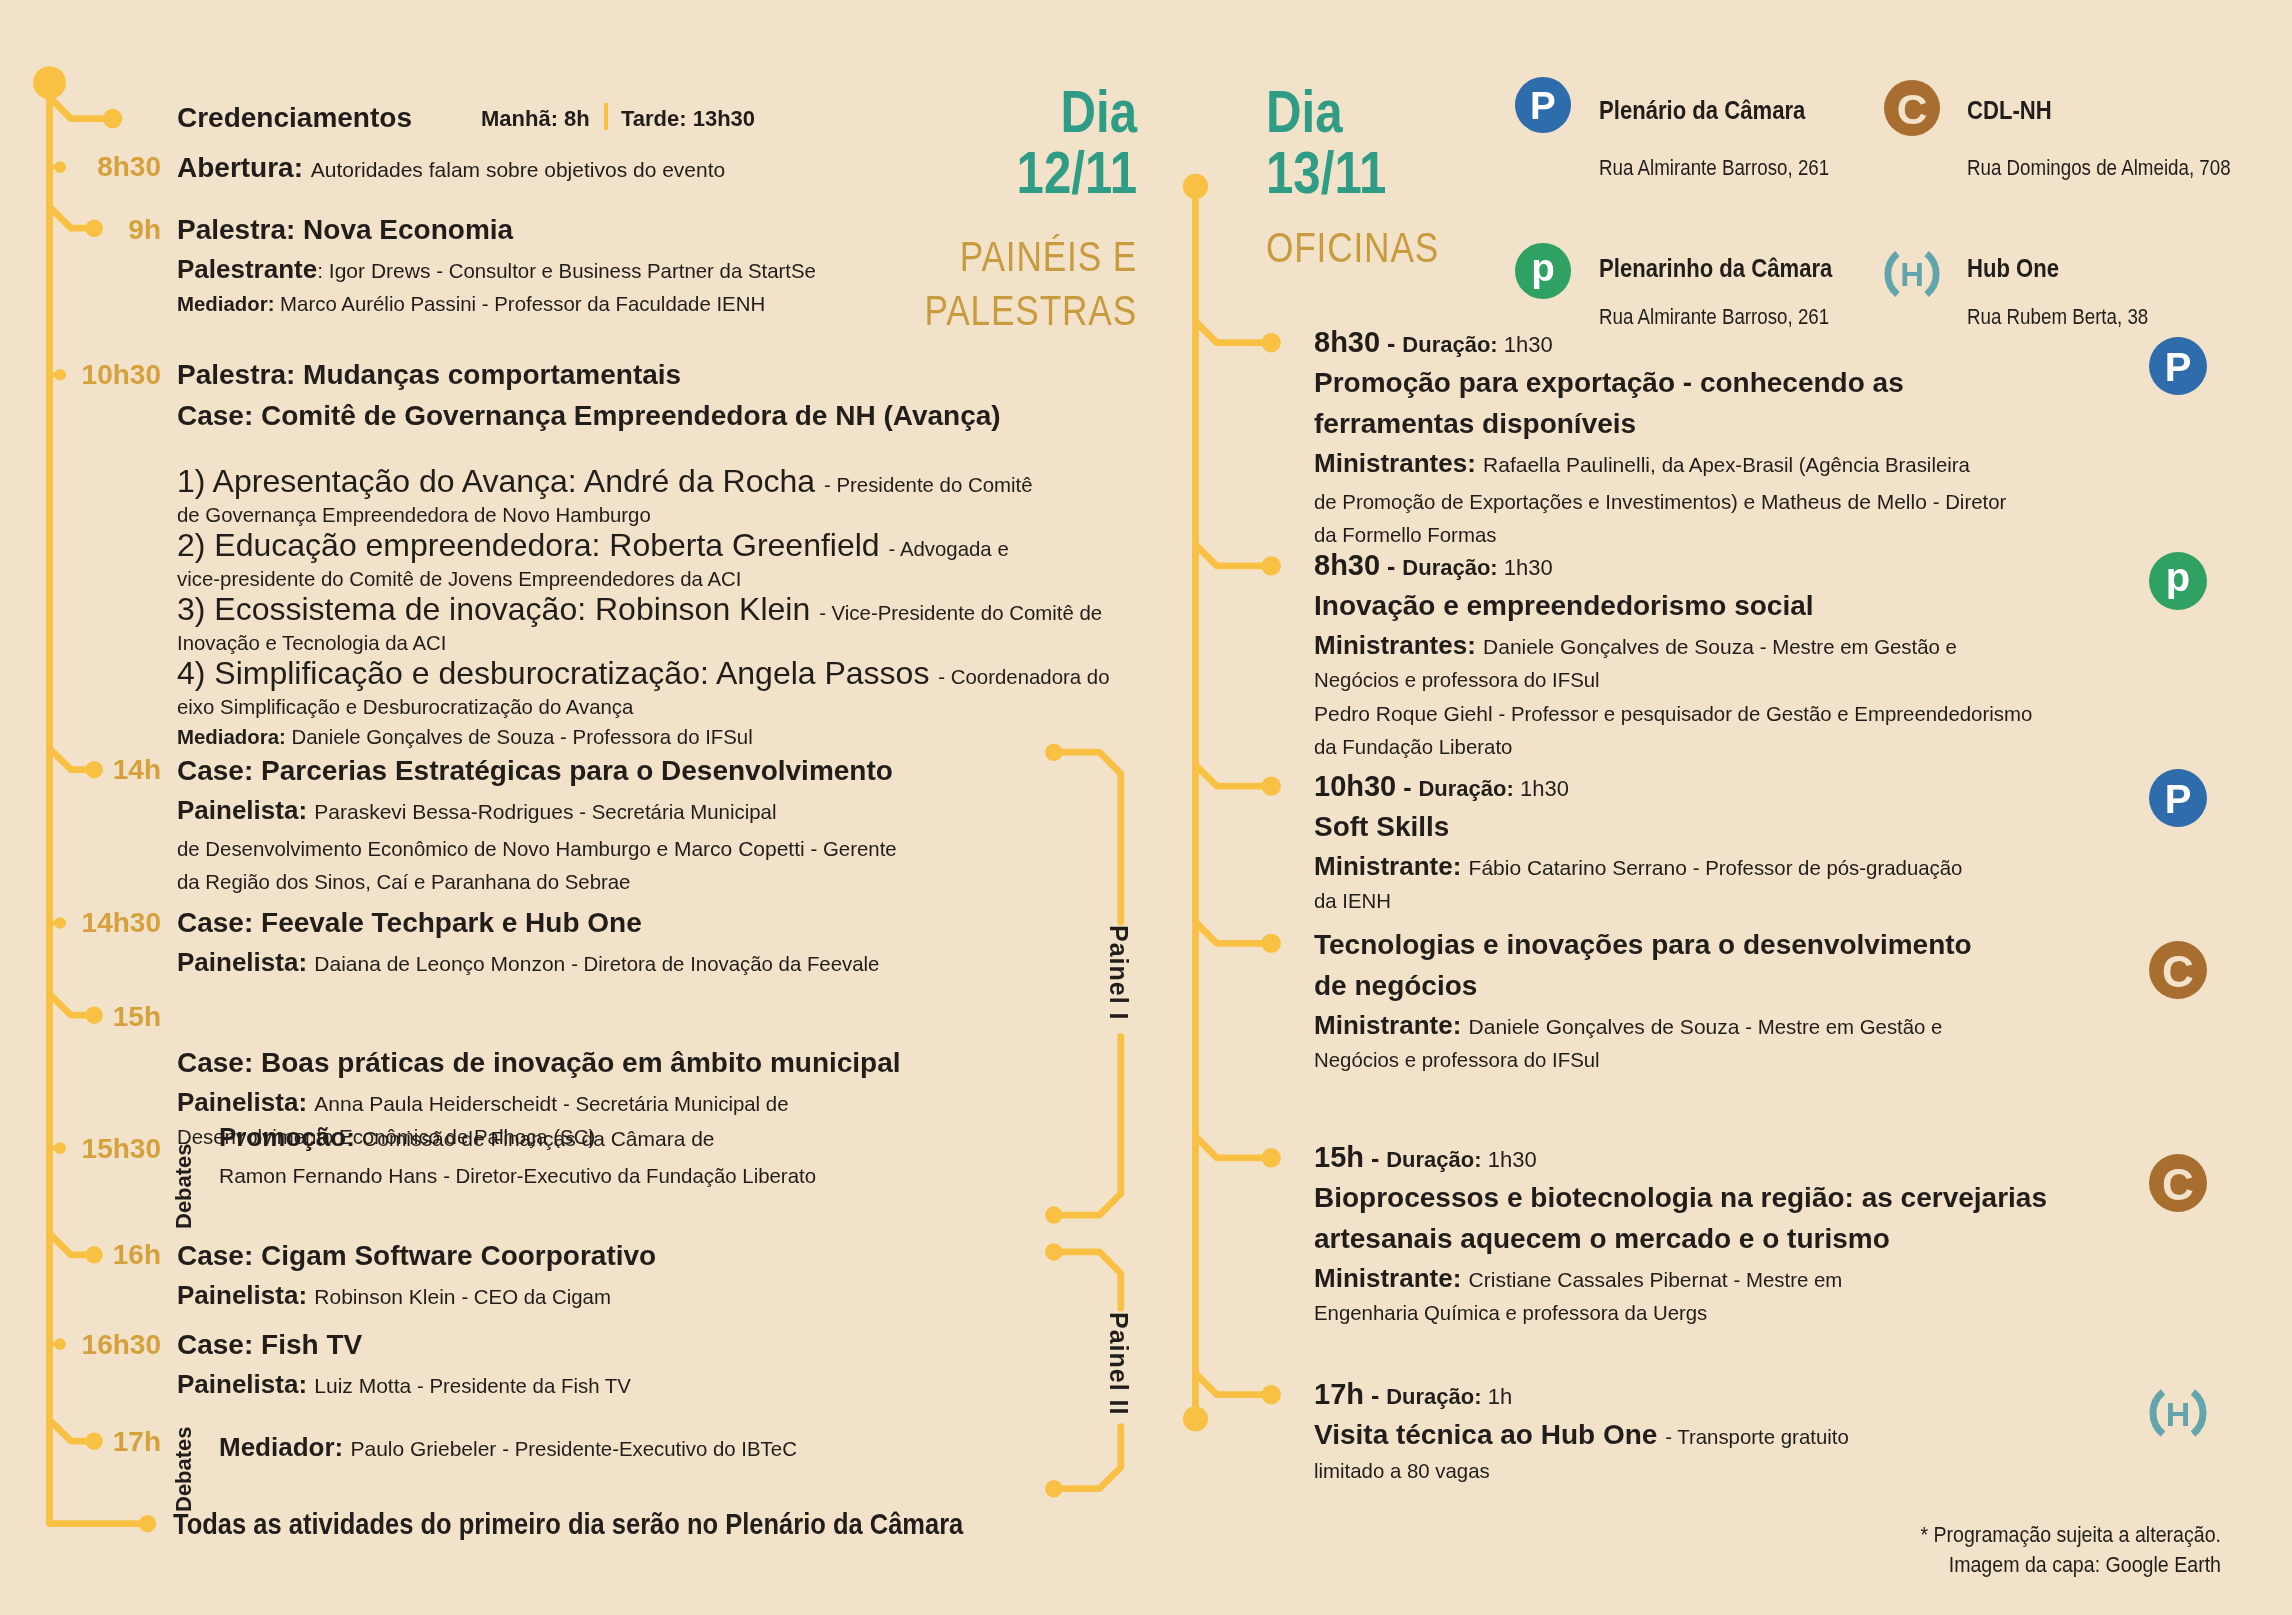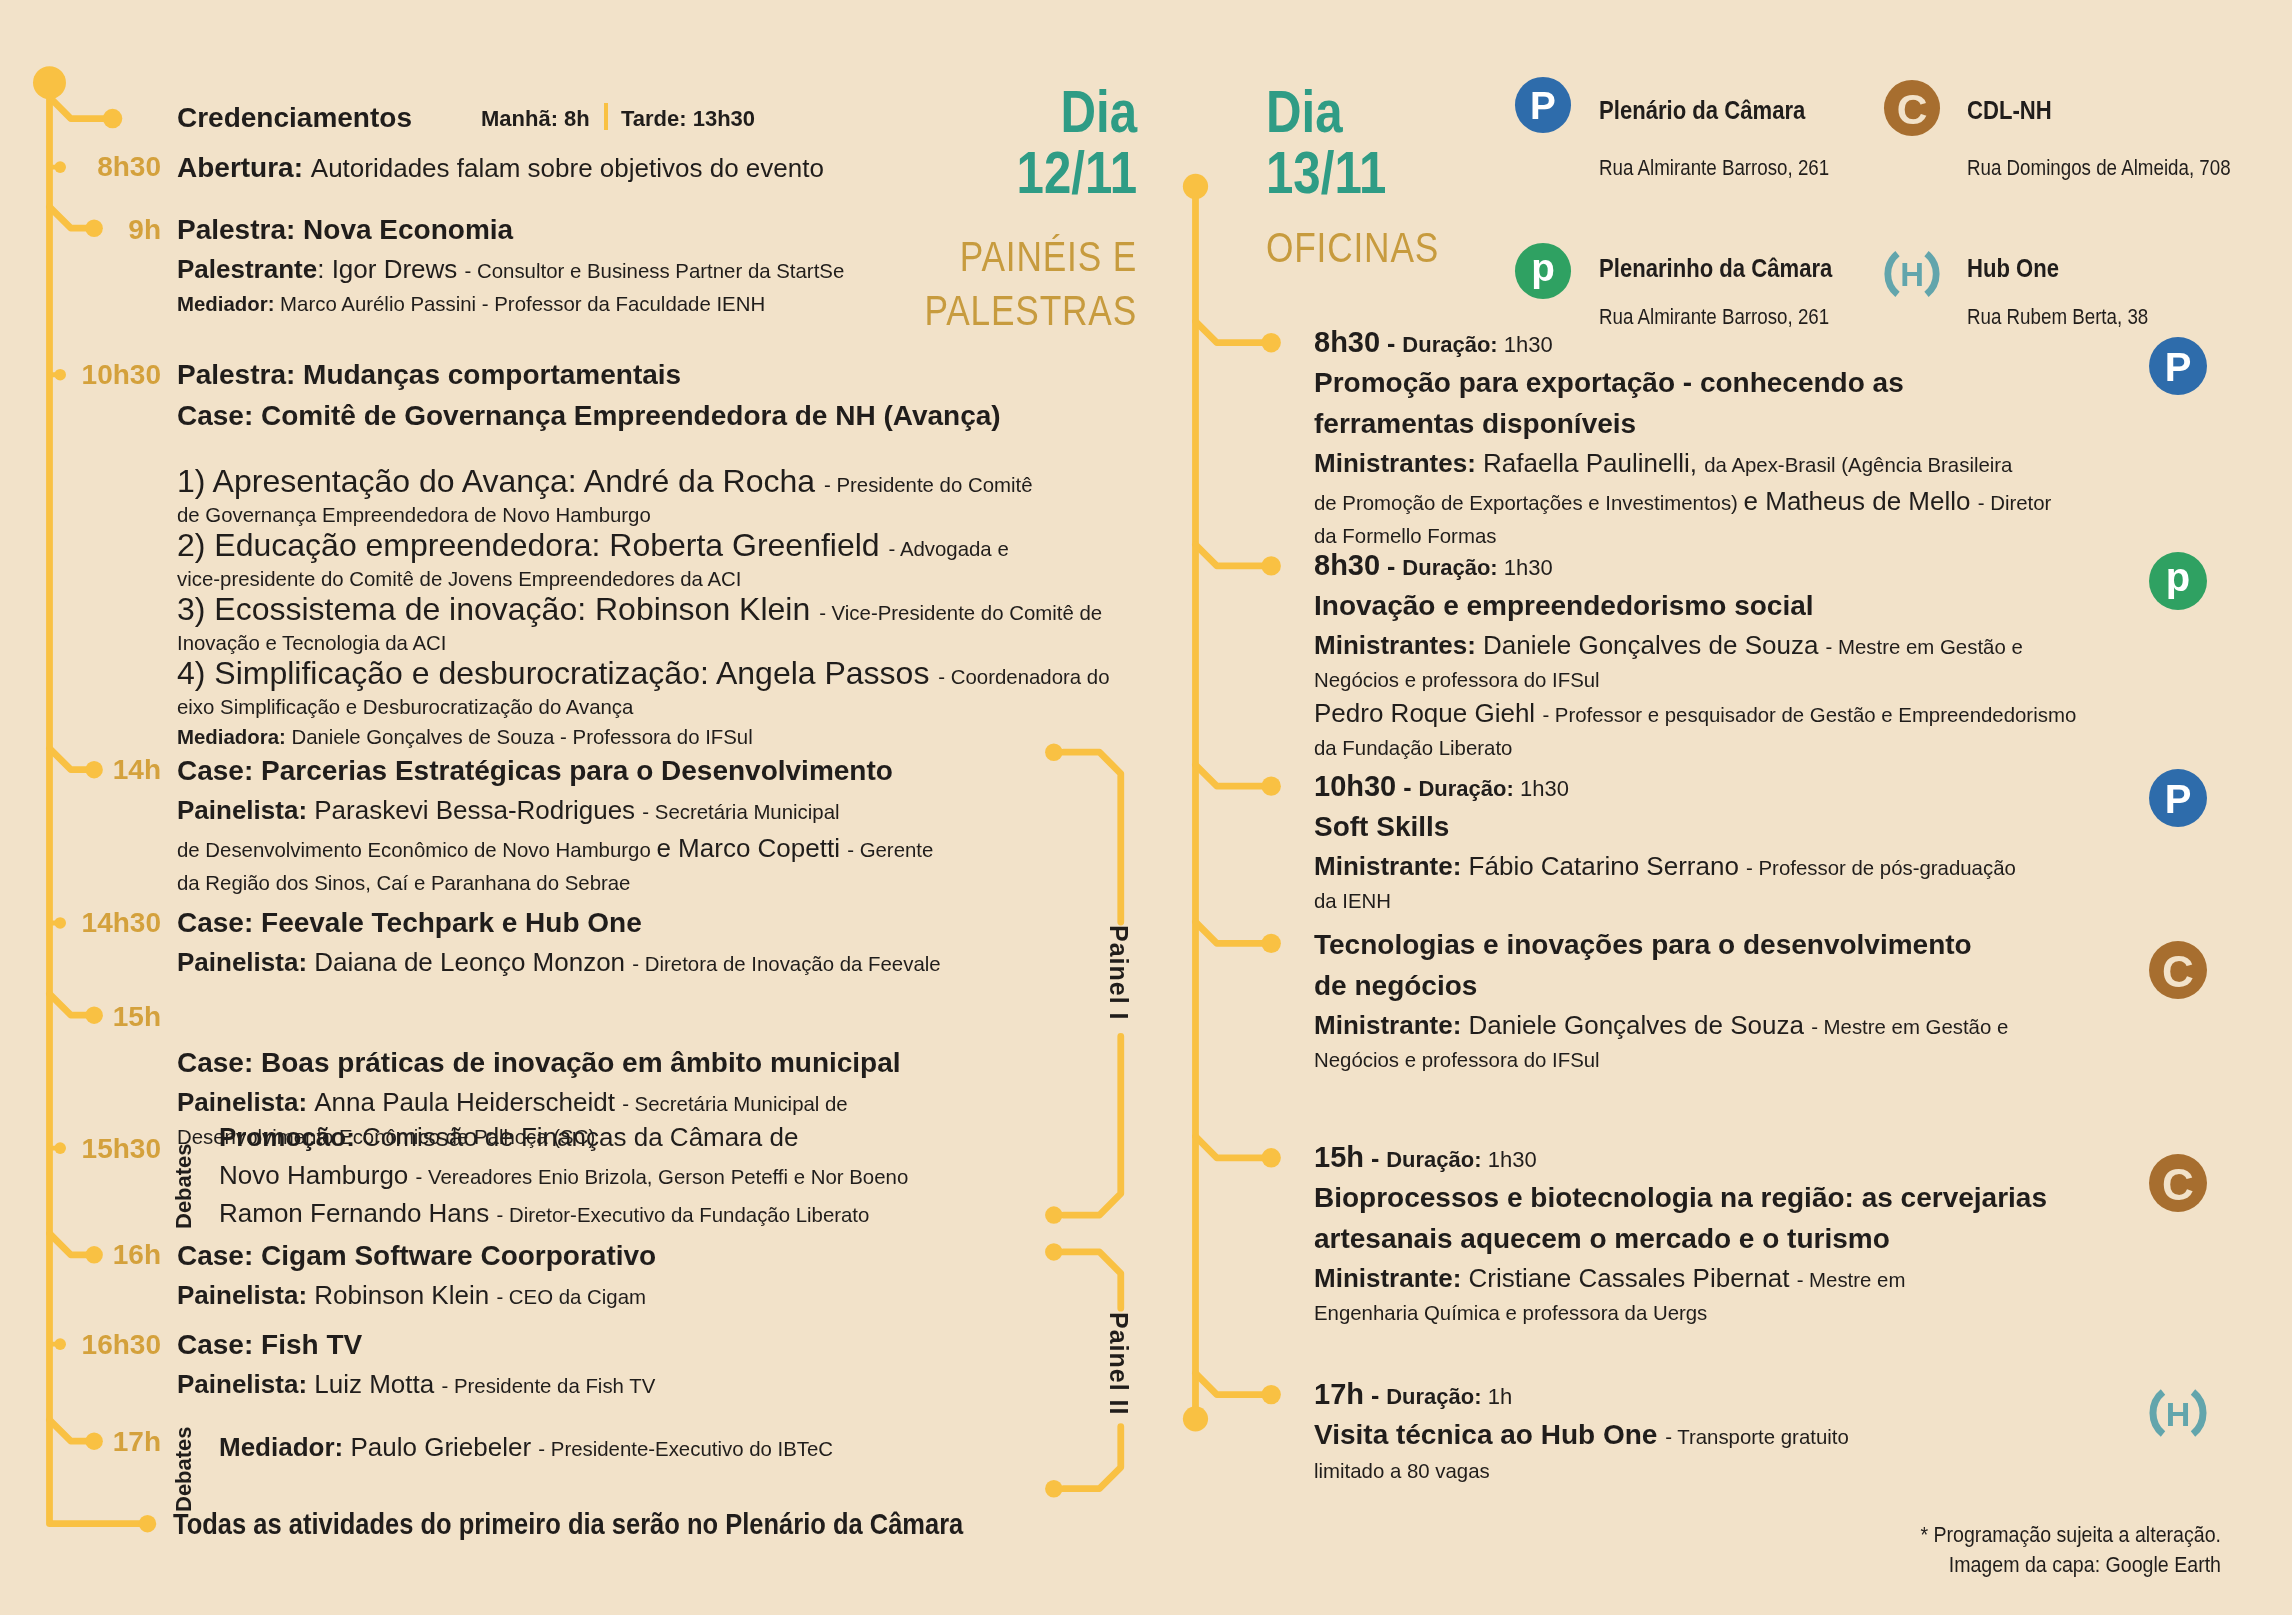--- a/index.html
+++ b/index.html
@@ -7,21 +7,21 @@
         font-family:"Liberation Sans",sans-serif;color:#201d1b;overflow:hidden;}
   .wires{position:absolute;left:0;top:0;pointer-events:none;}
   .event{position:absolute;}
   .line{white-space:nowrap;}
   .lt{line-height:37px;}
   .lm{line-height:35px;}
   .ls{line-height:29px;}
   .gap{height:29px;}
   .tt{font-weight:700;font-size:28px;}
   .bt{font-weight:700;font-size:26px;}
-  .nt{font-size:26px;}
+  .nt{font-size:21px;}
   .nm{font-size:32px;}
   .rt{font-size:20.4px;}
   .rs{font-size:20.4px;}
   .bs{font-weight:700;font-size:20.4px;}
   .rtime{font-weight:700;font-size:29px;}
   .rsep{font-weight:700;font-size:25px;}
   .rdur{font-weight:700;font-size:22px;}
   .rdurv{font-size:22px;}
   .time-label{position:absolute;left:54px;width:107px;text-align:right;font-weight:700;
               font-size:28px;line-height:37px;color:#d4a13c;white-space:nowrap;}
@@ -222,21 +222,20 @@
     </div>
     <div class="time-label" style="top: 904px;">14h30</div>
     <div class="event" style="left: 177px; top: 1044px;">
       <div class="line lt"><span class="tt">Case: Boas práticas de inovação em âmbito municipal</span></div>
       <div class="line lm"><span class="bt">Painelista: </span><span class="nt">Anna Paula Heiderscheidt </span><span class="rt">- Secretária Municipal de</span></div>
       <div class="line ls"><span class="rs">Desenvolvimento Econômico de Palhoça (SC)</span></div>
     </div>
     <div class="time-label" style="top: 998px;">15h</div>
     <div class="event" style="left: 219px; top: 1120px;">
       <div class="line lm"><span class="bt">Promoção: </span><span class="nt">Comissão de Finanças da Câmara de</span></div>
-      <div class="line lm"><span class="nt">Novo Hamburgo </span><span class="rt">- Vereadores Enio Brizola, Gerson Peteffi e Nor Boeno</span></div>
       <div class="line lm"><span class="nt">Ramon Fernando Hans </span><span class="rt">- Diretor-Executivo da Fundação Liberato</span></div>
     </div>
     <div class="time-label" style="top: 1130px;">15h30</div>
     <div class="event" style="left: 177px; top: 1237px;">
       <div class="line lt"><span class="tt">Case: Cigam Software Coorporativo</span></div>
       <div class="line lm"><span class="bt">Painelista: </span><span class="nt">Robinson Klein </span><span class="rt">- CEO da Cigam</span></div>
     </div>
     <div class="time-label" style="top: 1236px;">16h</div>
     <div class="event" style="left: 177px; top: 1326px;">
       <div class="line lt"><span class="tt">Case: Fish TV</span></div>

